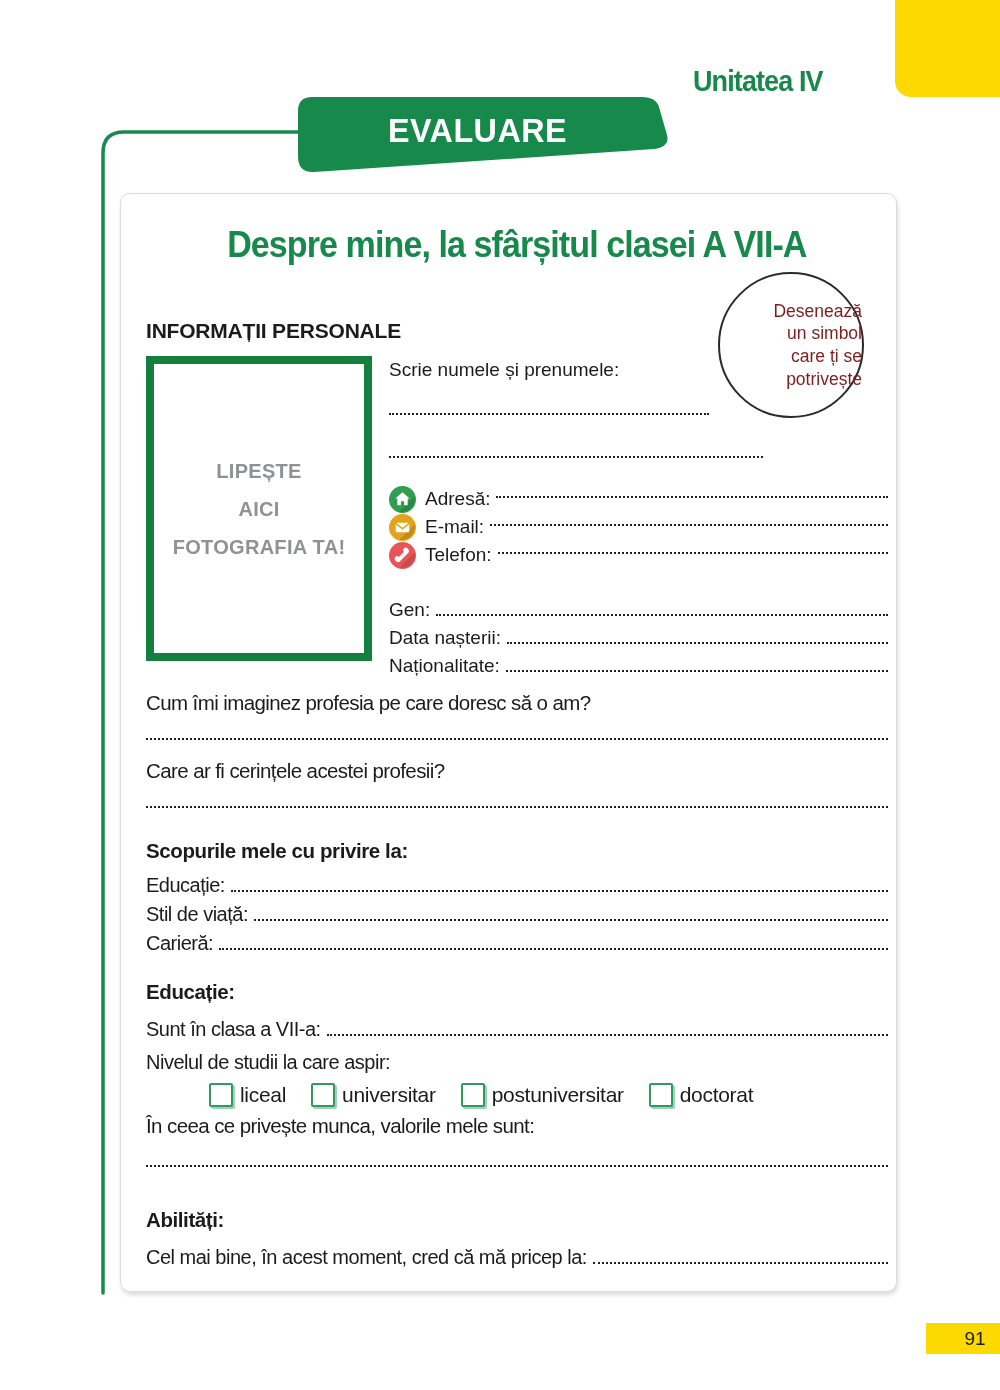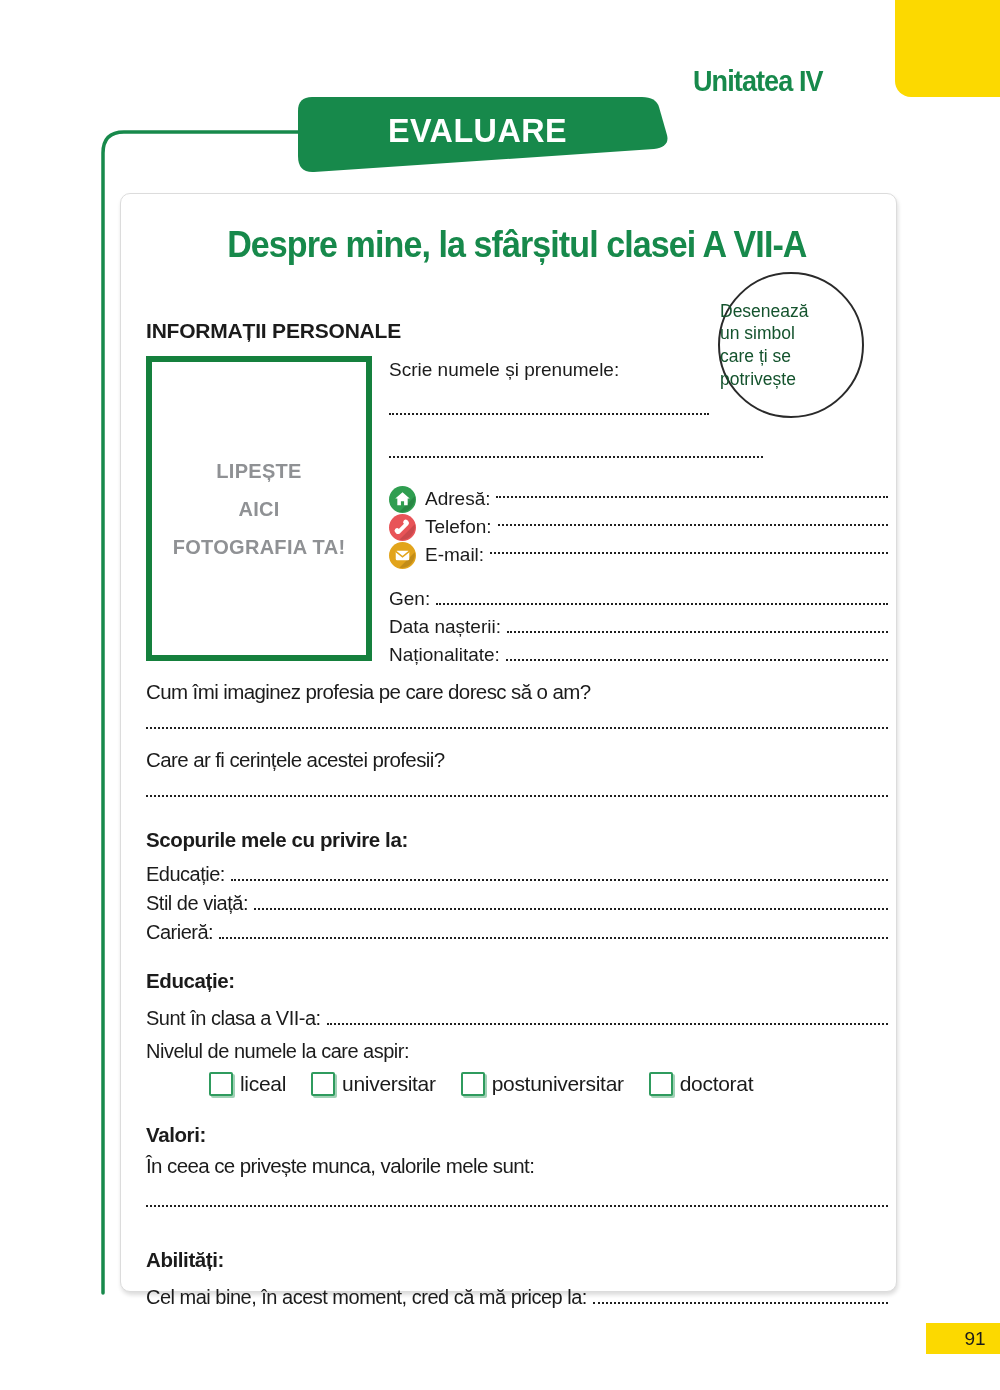--- a/index.html
+++ b/index.html
@@ -26,41 +26,41 @@
     padding:28px 8px 0 25px; }
 
   .main-title { text-align:center; margin-top:2px; }
   .main-title span { display:inline-block; color:#17894b; font-weight:bold; font-size:37px;
     letter-spacing:-1px; transform:scaleX(0.92); transform-origin:center; white-space:nowrap; }
 
   .section-heading { margin-top:53px; font-weight:bold; font-size:21px; letter-spacing:-0.2px; }
 
   .draw-circle { position:absolute; left:597px; top:78px; width:146px; height:146px;
     border:2px solid #2a2a2a; border-radius:50%; background:#ffffff;
-    display:flex; flex-direction:column; justify-content:center; align-items:flex-start;
-    color:#14532d; font-size:17.5px; line-height:1.3; text-align:center; }
+    display:flex; flex-direction:column; justify-content:center; align-items:flex-end;
+    color:#7f1d1d; font-size:17.5px; line-height:1.3; text-align:center; }
 
   .top-flex { display:flex; margin-top:13px; }
-  .photo-box { width:226px; height:305px; border:6px solid #15803d; flex:none;
+  .photo-box { width:226px; height:305px; border:8px solid #15803d; flex:none;
     display:flex; flex-direction:column; justify-content:center; align-items:center;
     color:#8f9194; font-weight:bold; font-size:20px; line-height:1.9; letter-spacing:0.3px; }
   .right-col { flex:1; margin-left:17px; padding-top:3px; }
 
   .name-label { font-size:19px; }
   .dotline { border-bottom:2px dotted #1f1f1f; height:0; }
   .nameline1 { width:320px; margin-top:32px; }
   .nameline2 { width:374px; margin-top:41px; }
 
   .contact-block { margin-top:27px; }
   .contact-row { display:flex; align-items:center; height:28px;text-align:right; }
   .contact-row .cicon { width:27px; height:27px; flex:none; display:inline-block; }
   .contact-row .clabel { font-size:19px; margin-left:9px; white-space:nowrap; }
   .rowfill { flex:1; border-bottom:2px dotted #1f1f1f; margin:0 0 5px 6px; }
 
-  .identity-block { margin-top:13px; }
+  .identity-block { margin-top:24px; }
   .id-row { display:flex; align-items:flex-end; height:28px; }
   .id-row .clabel { font-size:19px; white-space:nowrap; }
 
   .q-text { font-size:20.5px; letter-spacing:-0.6px; margin-top:14px; }
   .fullline { margin-top:23px; }
   .q2 { margin-top:19px; }
 
   .bold-heading { font-size:20.5px; font-weight:bold; letter-spacing:-0.4px; }
   .goals-heading { margin-top:31px; }
   .labeled-row { display:flex; align-items:flex-end; height:28px; margin-top:1px; }
@@ -136,49 +136,49 @@
       <div class="contact-block">
         <div class="contact-row">
           <span class="cicon">
             <svg width="27" height="27" viewBox="0 0 24 24">
               <circle cx="12" cy="12" r="12" fill="#2f9e50"></circle>
               <path d="M22.9 9.2 A12 12 0 0 1 9.2 22.9 L 22.9 9.2 Z" fill="#000" opacity="0.14"></path>
               <path d="M12 5.6 L18.4 11 H16.6 V17.2 H13.4 V13.6 H10.6 V17.2 H7.4 V11 H5.6 Z" fill="#ffffff"></path>
             </svg>
           </span>
           <span class="clabel">Adresă:</span>
+          <span class="rowfill"></span>
+        </div>
+        <div class="contact-row">
+          <span class="cicon">
+            <svg width="27" height="27" viewBox="0 0 24 24">
+              <circle cx="12" cy="12" r="12" fill="#e2a41c"></circle>
+              <path d="M22.9 9.2 A12 12 0 0 1 9.2 22.9 L 22.9 9.2 Z" fill="#000" opacity="0.14"></path>
+              <rect x="6" y="7.8" width="12" height="8.4" rx="1.2" fill="#ffffff"></rect>
+              <path d="M6 8.4 L12 13.2 L18 8.4" fill="none" stroke="#e2a41c" stroke-width="1.4"></path>
+            </svg>
+          </span>
+          <span class="clabel">E-mail:</span>
           <span class="rowfill"></span>
         </div>
         <div class="contact-row">
           <span class="cicon">
             <svg width="27" height="27" viewBox="0 0 24 24">
               <circle cx="12" cy="12" r="12" fill="#e85458"></circle>
               <path d="M22.9 9.2 A12 12 0 0 1 9.2 22.9 L 22.9 9.2 Z" fill="#000" opacity="0.12"></path>
               <g transform="rotate(-45 12 12)" fill="#ffffff">
                 <rect x="5.2" y="10.6" width="13.6" height="3.4" rx="1.7"></rect>
                 <rect x="4.4" y="8.4" width="4.4" height="5.2" rx="2.1"></rect>
                 <rect x="15.2" y="8.4" width="4.4" height="5.2" rx="2.1"></rect>
               </g>
             </svg>
           </span>
           <span class="clabel">Telefon:</span>
           <span class="rowfill"></span>
         </div>
-        <div class="contact-row">
-          <span class="cicon">
-            <svg width="27" height="27" viewBox="0 0 24 24">
-              <circle cx="12" cy="12" r="12" fill="#e2a41c"></circle>
-              <path d="M22.9 9.2 A12 12 0 0 1 9.2 22.9 L 22.9 9.2 Z" fill="#000" opacity="0.14"></path>
-              <rect x="6" y="7.8" width="12" height="8.4" rx="1.2" fill="#ffffff"></rect>
-              <path d="M6 8.4 L12 13.2 L18 8.4" fill="none" stroke="#e2a41c" stroke-width="1.4"></path>
-            </svg>
-          </span>
-          <span class="clabel">E-mail:</span>
-          <span class="rowfill"></span>
-        </div>
       </div>
 
       <div class="identity-block">
         <div class="id-row">
           <span class="clabel">Gen:</span>
           <span class="rowfill"></span>
         </div>
         <div class="id-row">
           <span class="clabel">Data nașterii:</span>
           <span class="rowfill"></span>
@@ -211,42 +211,41 @@
       <span class="clabel">Carieră:</span>
       <span class="rowfill"></span>
     </div>
   </div>
 
   <div class="bold-heading edu-heading">Educație:</div>
   <div class="labeled-row class-row">
     <span class="clabel">Sunt în clasa a VII-a:</span>
     <span class="rowfill"></span>
   </div>
-  <div class="level-label">Nivelul de numele la care aspir:</div>
+  <div class="level-label">Nivelul de studii la care aspir:</div>
 
   <div class="cb-row">
     <div class="cb-item">
       <span class="checkbox"></span>
       <span class="cb-label">liceal</span>
     </div>
     <div class="cb-item">
       <span class="checkbox"></span>
       <span class="cb-label">universitar</span>
     </div>
     <div class="cb-item">
       <span class="checkbox"></span>
       <span class="cb-label">postuniversitar</span>
     </div>
     <div class="cb-item">
       <span class="checkbox"></span>
       <span class="cb-label">doctorat</span>
     </div>
   </div>
 
-  <div class="bold-heading valori-heading">Valori:</div>
   <div class="valori-label">În ceea ce privește munca, valorile mele sunt:</div>
   <div class="dotline valori-line"></div>
 
   <div class="bold-heading abil-heading">Abilități:</div>
   <div class="labeled-row skills-row">
     <span class="clabel">Cel mai bine, în acest moment, cred că mă pricep la:</span>
     <span class="rowfill"></span>
   </div>
 
 </div>

